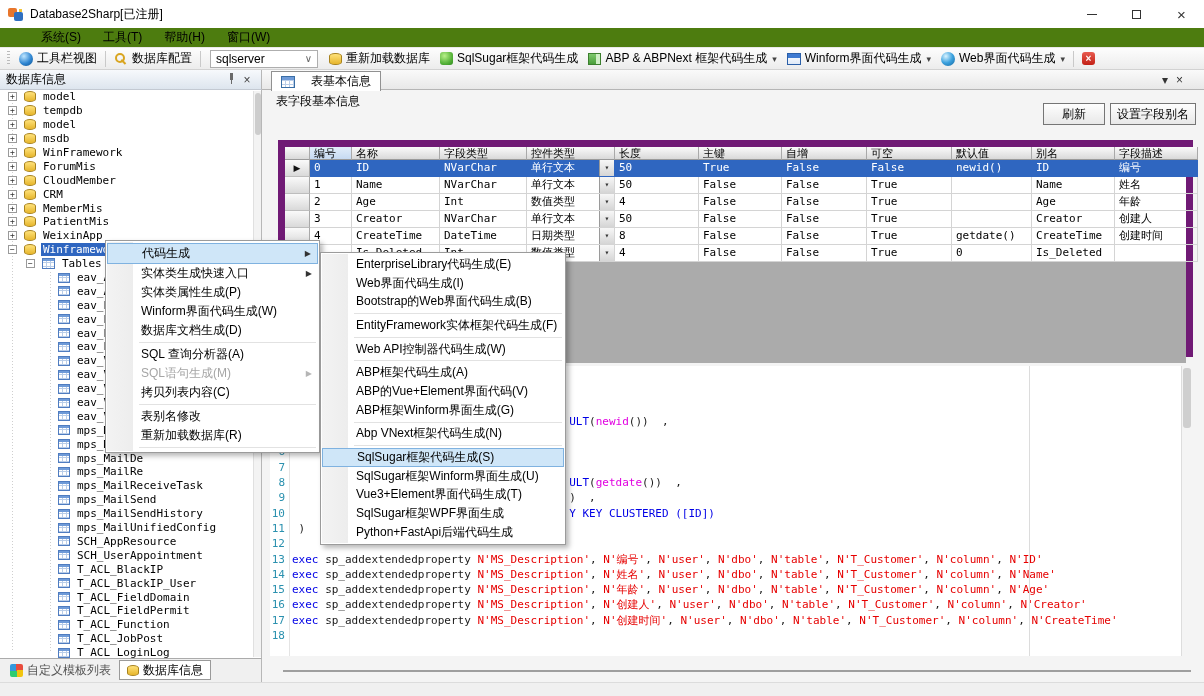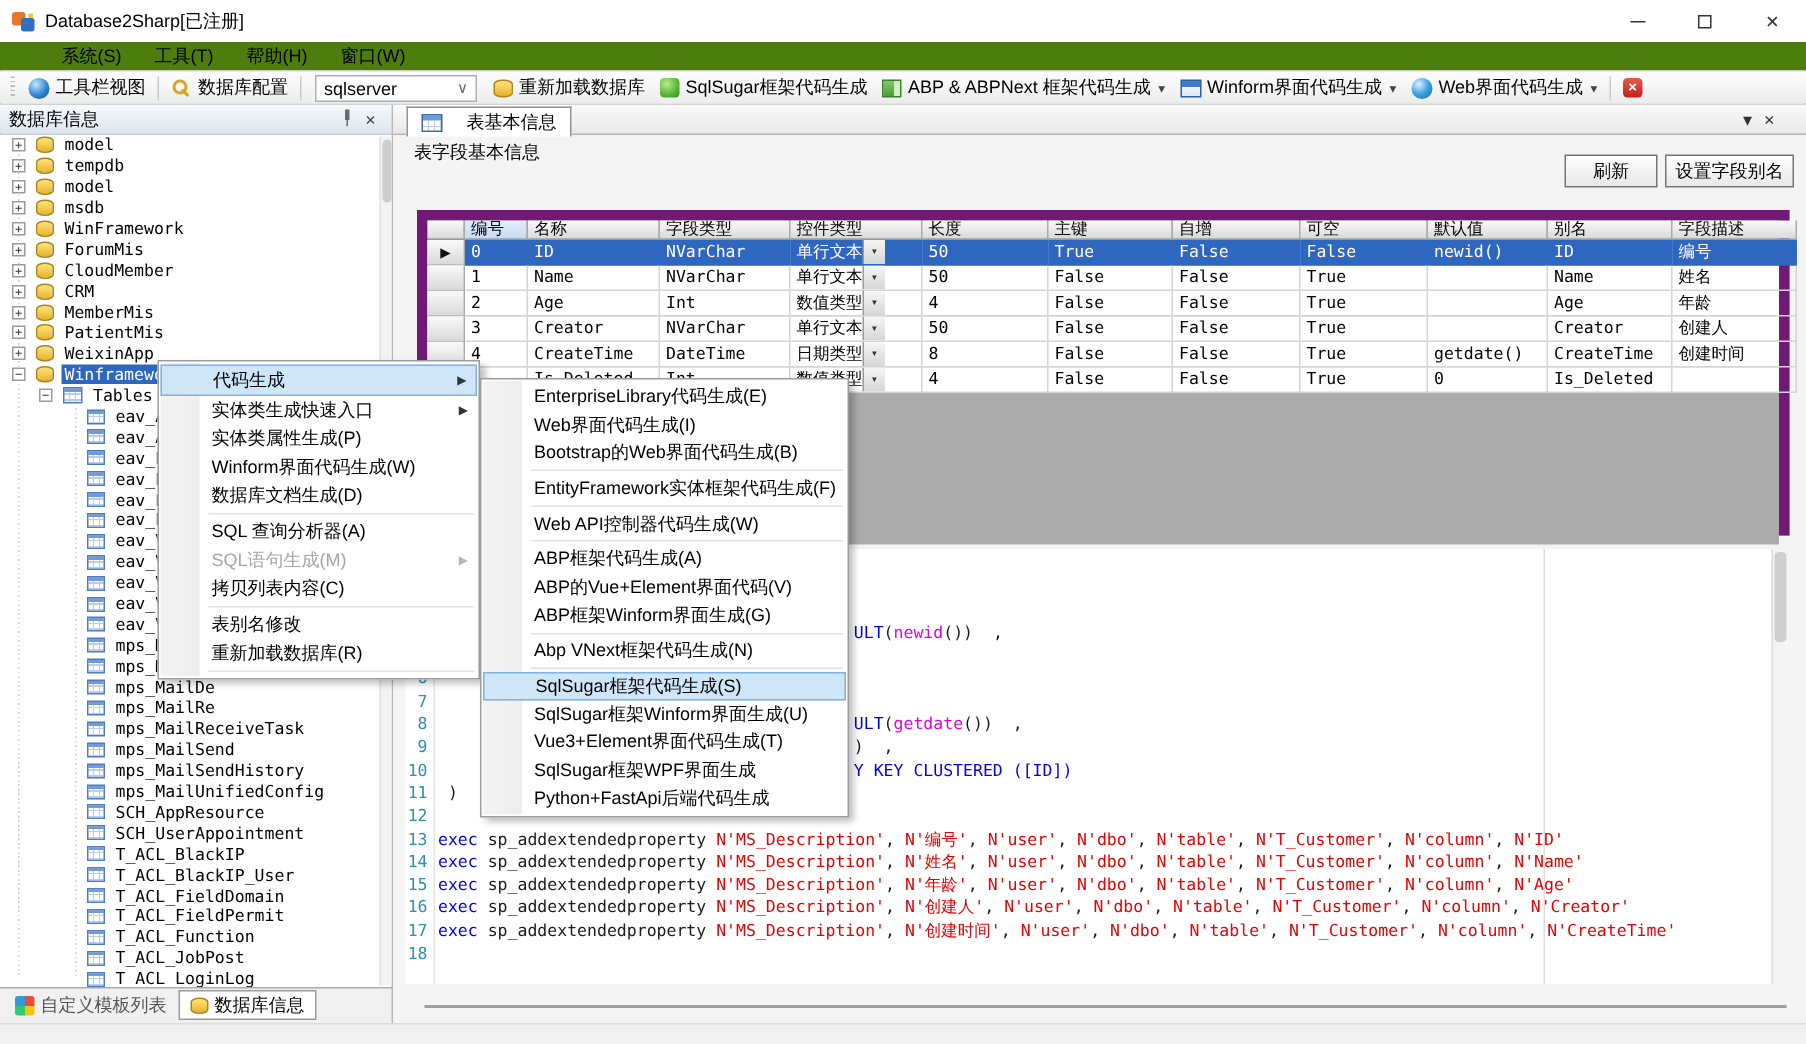--- a/index.html
+++ b/index.html
@@ -104,21 +104,21 @@
   .g-header{height:13px}
   .hcell{background:linear-gradient(#fafafa,#d9d9d9);border-right:1px solid #a9a9a9;border-bottom:1px solid #9a9a9a;
          font-size:11px;line-height:12px;padding-left:4px;overflow:hidden;flex:none}
   .hcell.hl{background:linear-gradient(#e2edfa,#c6daf2)}
   .g-row{height:17px;background:#fff}
   .cell{border-right:1px solid #d4d4d4;border-bottom:1px solid #d4d4d4;font:11px/16px "DejaVu Sans Mono",monospace;
         padding-left:4px;overflow:hidden;flex:none}
   .rowhdr{background:linear-gradient(#fafafa,#d9d9d9);border-right:1px solid #a9a9a9;border-bottom:1px solid #bdbdbd;
           padding:0;text-align:center;font-size:9px;line-height:16px;color:#111;flex:none}
   .g-row.sel .cell{background:#2f66c0;color:#fff;border-color:#2f66c0}
-  .cmb{display:flex;padding:0}
+  .cmb{display:flex;justify-content:space-between;padding:0}
   .cmb .cv{padding-left:4px;overflow:hidden}
   .cmb .cb{width:15px;flex:none;background:linear-gradient(#f7f7f7,#d5d5d5);border-left:1px solid #9a9a9a;
            color:#333;font-size:8px;line-height:15px;text-align:center}
   .g-filler{height:101px;background:#ababab;border-bottom:0}
 
   
   #code{left:270px;top:366px;width:921px;height:290px;background:#fff}
   #gutter{position:absolute;left:0;top:2px;width:18px}
   .gn{height:15.3px;font:11px/15.3px "DejaVu Sans Mono",monospace;color:#2b91af;text-align:right;padding-right:3px}
   #gutline{position:absolute;left:19px;top:0;width:1px;height:290px;background:#e4e4e4}

